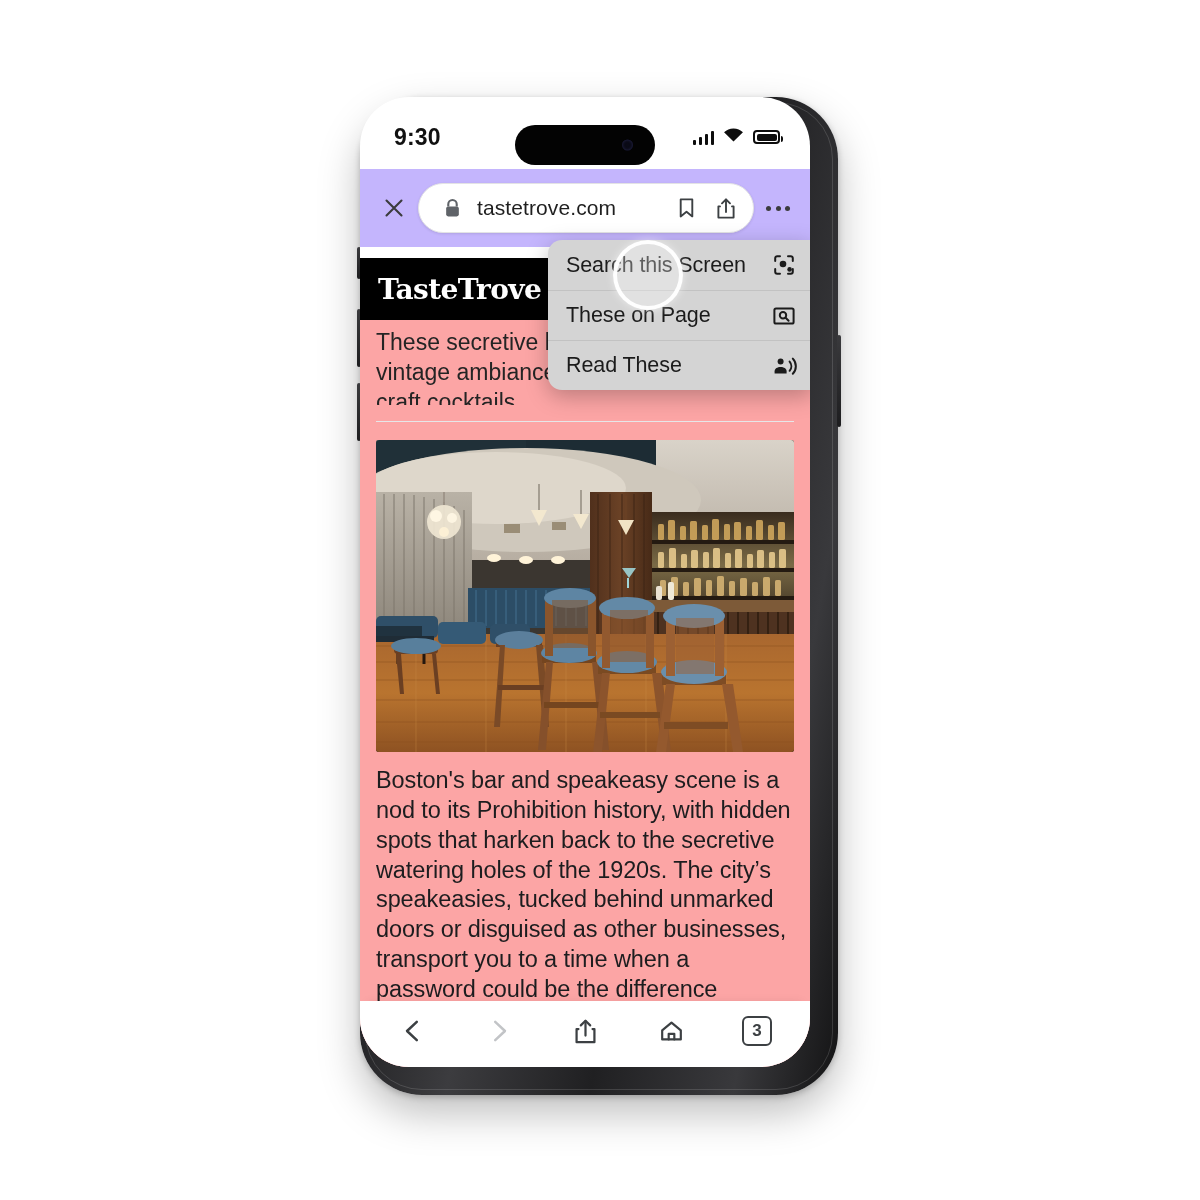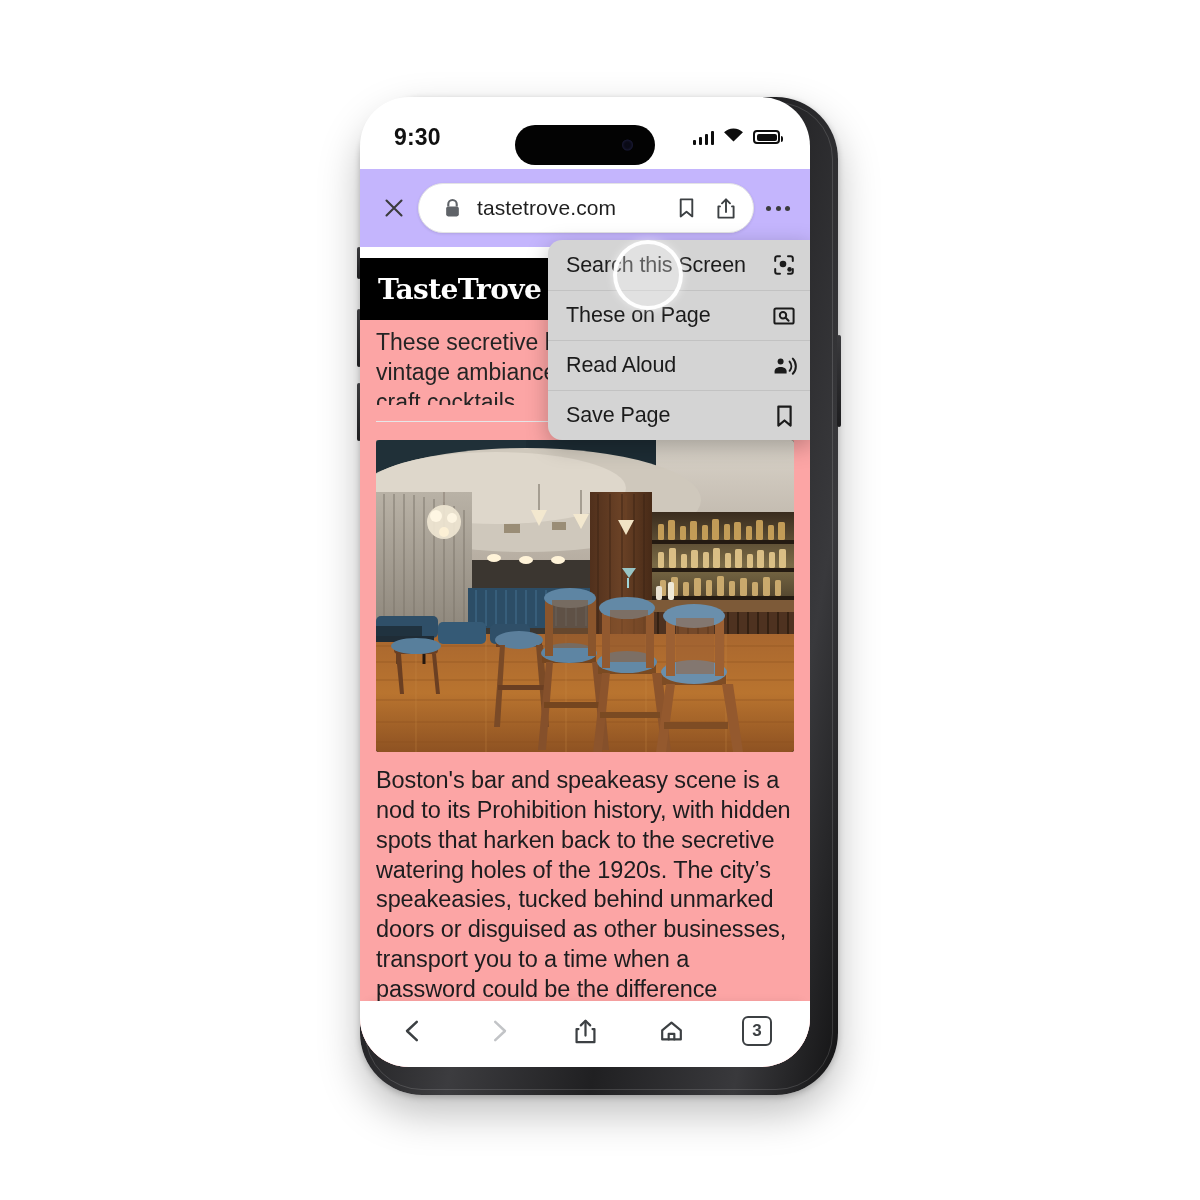--- a/index.html
+++ b/index.html
@@ -453,40 +453,32 @@
           <span class="menu-ic">
             <svg width="24" height="24" viewBox="0 0 24 24" fill="none" stroke="#1b1b1b" stroke-width="2">
               <rect x="2.4" y="4.4" width="19.2" height="15.2" rx="1.6"></rect>
               <circle cx="11" cy="11.2" r="3.2"></circle>
               <path d="M13.6 13.8 16.6 16.8" stroke-linecap="round"></path>
             </svg>
           </span>
         </div>
 
         <div class="menu-item">
-          <span>Read Aloud</span>
+          <span>Read These</span>
           <span class="menu-ic">
             <svg width="25" height="24" viewBox="0 0 25 24" fill="none" stroke="#1b1b1b" stroke-width="2" stroke-linecap="round">
               <circle cx="8.6" cy="7.4" r="3" fill="#1b1b1b" stroke="none"></circle>
               <path d="M2.6 19.4v-2.2c0-2.6 2.7-4.2 6-4.2s6 1.6 6 4.2v2.2z" fill="#1b1b1b" stroke="none"></path>
               <path d="M17.6 7.6a7 7 0 0 1 0 9.2"></path>
               <path d="M20.8 4.6a11 11 0 0 1 0 15.2"></path>
             </svg>
           </span>
         </div>
 
 
-        <div class="menu-item">
-          <span>Save Page</span>
-          <span class="menu-ic">
-            <svg width="21" height="24" viewBox="0 0 18 22" fill="none" stroke="#1b1b1b" stroke-width="2" stroke-linejoin="round">
-              <path d="M3.4 2.4h11.2v17.4L9 15.1l-5.6 4.7z"></path>
-            </svg>
-          </span>
-        </div>
       </div>
 
       <div id="tap-ring"></div>
 
       <div id="toolbar">
         <div class="tb">
           <svg width="26" height="26" viewBox="0 0 24 24" fill="none" stroke="#3c4043" stroke-width="2.3" stroke-linecap="round" stroke-linejoin="round">
             <path d="M15.5 3.5 6.5 12l9 8.5"></path>
           </svg>
         </div>

